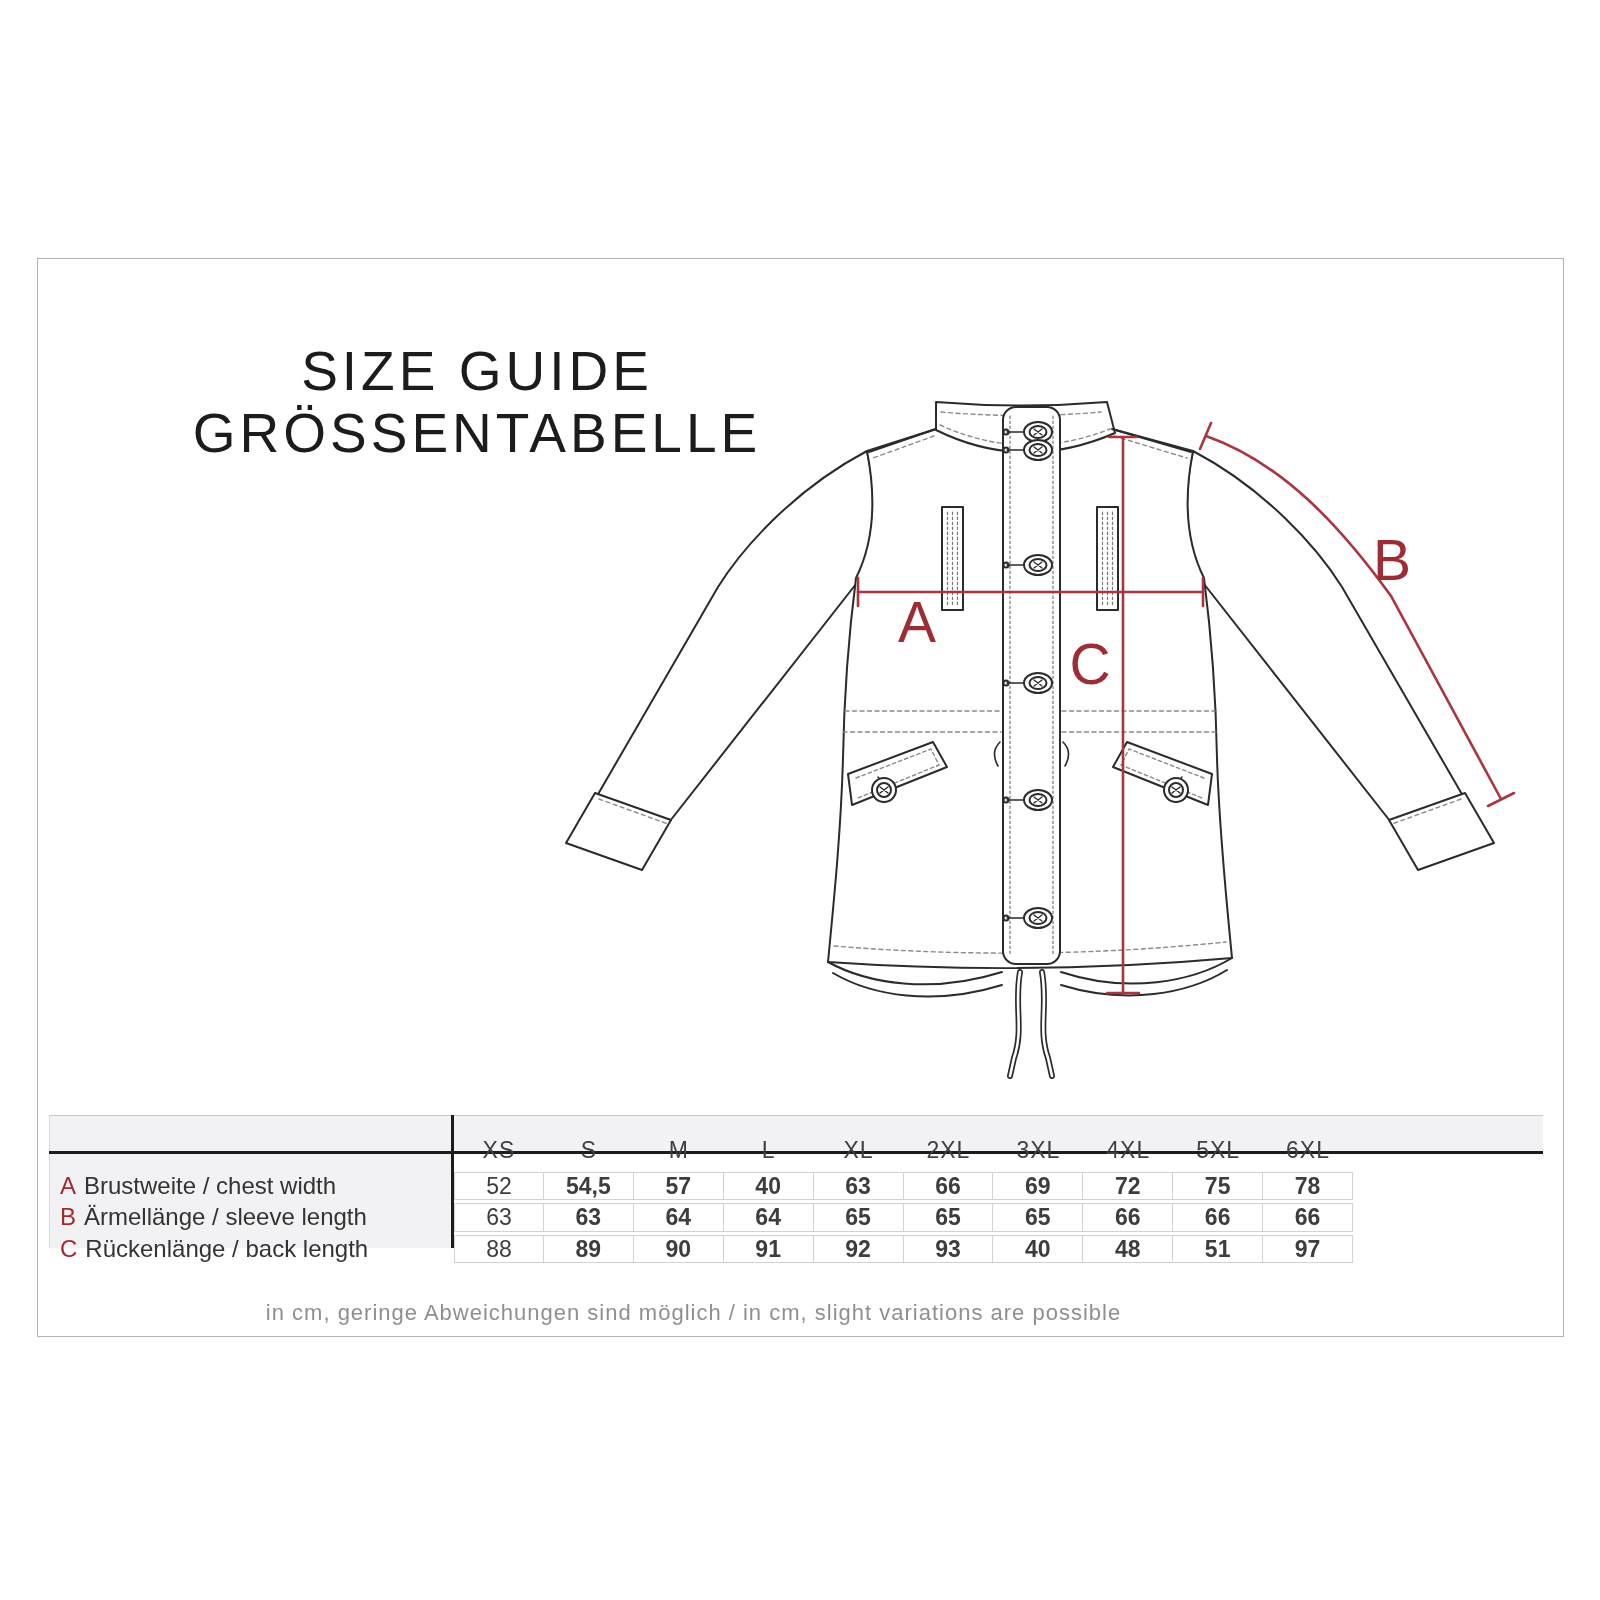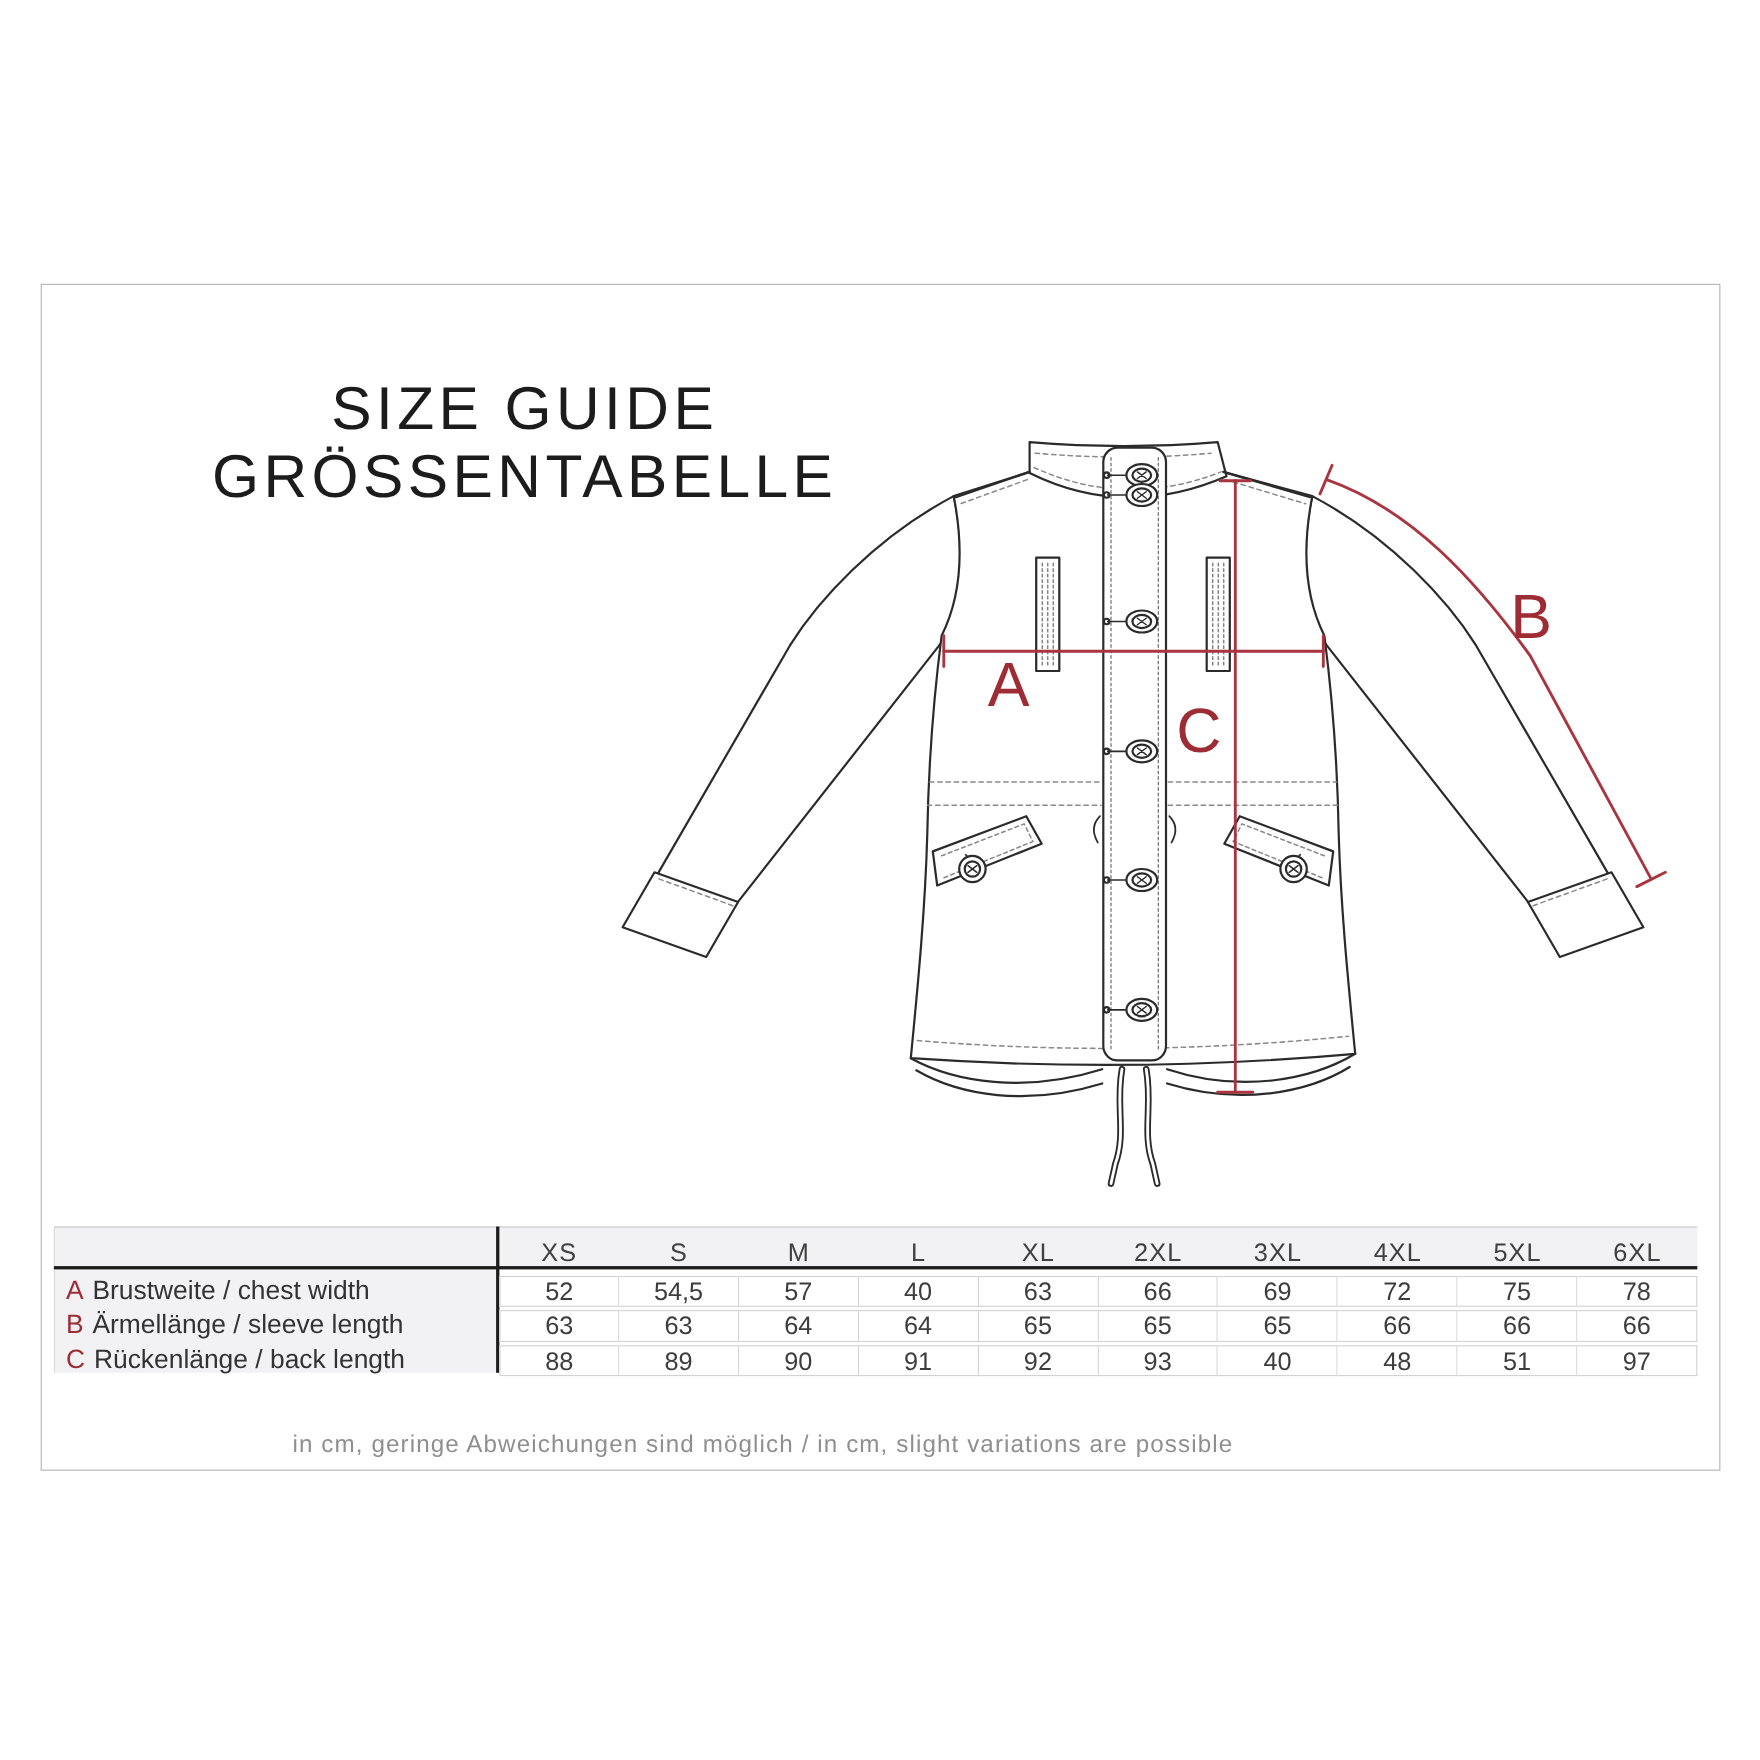--- a/index.html
+++ b/index.html
@@ -21,33 +21,33 @@
   
   .size-table { position:absolute; left:49px; top:1115px; width:1494px; height:133px; }
   .lbl-bg  { position:absolute; left:0; top:0; width:402px; height:133px; background:#f2f2f4; }
   .hdr-bg  { position:absolute; left:0; top:0; width:1494px; height:37px; background:#f2f2f4; }
   .top-line  { position:absolute; left:0; top:0; width:1494px; height:1px; background:#c9c9c9; }
   .left-line { position:absolute; left:0; top:0; width:1px; height:133px; background:#dadada; }
   .divider-v { position:absolute; left:402px; top:0; width:3px;  height:133px; background:#1c1c1c; }
   .divider-h { position:absolute; left:0; top:36px; width:1494px; height:3px; background:#1c1c1c; }
 
   .tbl-grid {
-    position:absolute; left:0; top:4px; width:1494px; height:133px;
+    position:absolute; left:0; top:16px; width:1304px; height:133px;
     display:grid; grid-template-columns:405px repeat(10, 1fr);
     grid-template-rows:39px 31px 32px 31px;
   }
   .hcell { display:flex; align-items:center; justify-content:center;
            font-size:23px; color:#404040; letter-spacing:1px; }
   .lcell { display:flex; align-items:center; padding-left:11px; box-sizing:border-box;
            font-size:24px; color:#333333; white-space:nowrap; }
   .lcell .key { color:#9d2c35; margin-right:8px; }
   .cell { background:#ffffff; border:1px solid #d2d2d2; margin:2px 0 1px 0;
           display:flex; align-items:center; justify-content:center;
           font-size:23px; color:#3d3d3d; }
-  .cell.nb { border-left:none; }
+  .cell.nb { border-left:none;font-weight:bold; }
 
   .footnote {
     position:absolute; left:37px; top:1300px; width:1313px;
     text-align:center; font-size:22px; color:#8f8f8f; letter-spacing:1px;
   }
 </style>
 </head>
 <body>
 
 <div class="frame"></div>

